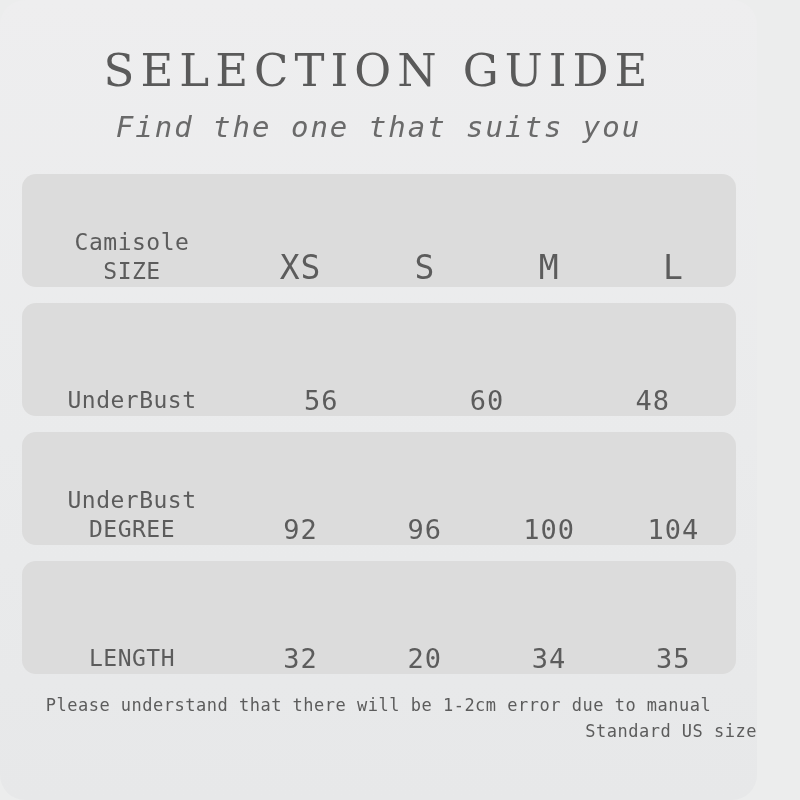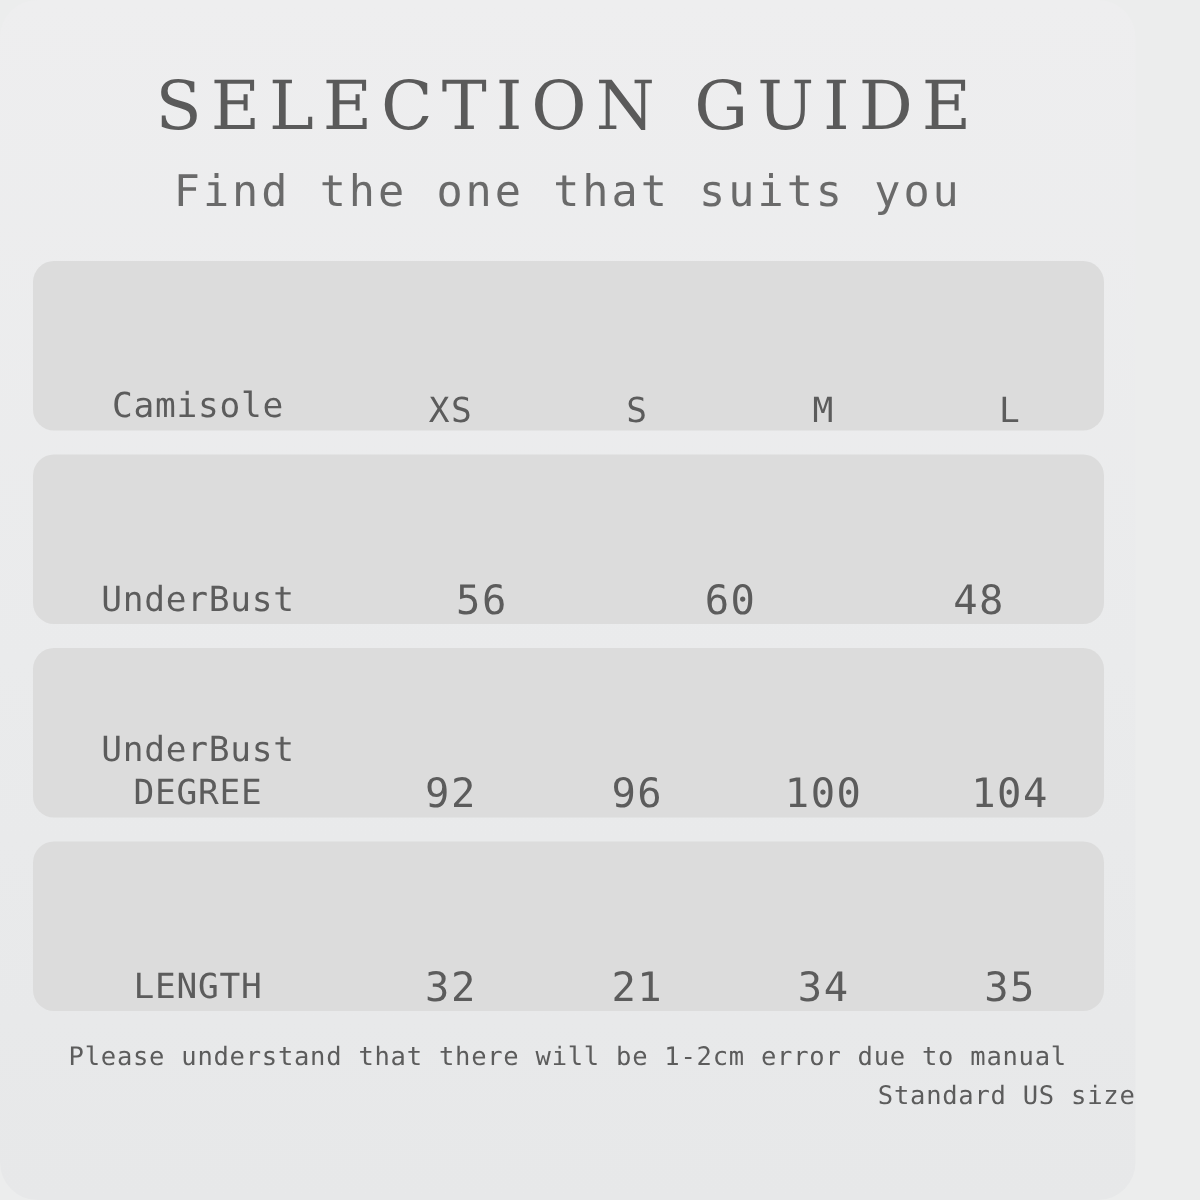--- a/index.html
+++ b/index.html
@@ -35,20 +35,21 @@
     line-height: 1.1;
     margin: 0;
   }
   .subtitle {
     font-family: "DejaVu Sans Mono", monospace;
     font-size: 29px;
     letter-spacing: 2px;
     color: #6a6a6a;
     margin: 14px 0 0 0;
     font-weight: 400;
+    font-style: italic;
   }
   .table {
     margin: 30px auto 0 auto;
     width: 714px;
   }
   .row {
     background: #dcdcdc;
     border-radius: 14px;
     height: 113px;
     display: flex;
@@ -67,21 +68,21 @@
     letter-spacing: 0.5px;
     padding-left: 4px;
     box-sizing: border-box;
   }
   .cell.val {
     flex: 1 1 0;
     font-size: 27px;
     letter-spacing: 1px;
   }
   .row.head .cell.val {
-    font-size: 23px;
+    font-size: 33px;
   }
   .footer {
     text-align: center;
     margin-top: 18px;
     font-size: 17px;
     letter-spacing: 0.5px;
     color: #5c5c5c;
     line-height: 1.55;
   }
   .footer .line2 {
@@ -97,20 +98,21 @@
   <div class="header">
     <h1 class="title">SELECTION GUIDE</h1>
     <p class="subtitle">Find the one that suits you</p>
   </div>
 
   <div class="table">
 
     <div class="row head">
       <div class="cell label">
         <div>Camisole</div>
+        <div>SIZE</div>
       </div>
       <div class="cell val">XS</div>
       <div class="cell val">S</div>
       <div class="cell val">M</div>
       <div class="cell val">L</div>
     </div>
 
     <div class="row">
       <div class="cell label">
         <div>UnderBust</div>
@@ -129,21 +131,21 @@
       <div class="cell val">96</div>
       <div class="cell val">100</div>
       <div class="cell val">104</div>
     </div>
 
     <div class="row">
       <div class="cell label">
         <div>LENGTH</div>
       </div>
       <div class="cell val">32</div>
-      <div class="cell val">21</div>
+      <div class="cell val">20</div>
       <div class="cell val">34</div>
       <div class="cell val">35</div>
     </div>
 
   </div>
 
   <div class="footer">
     <span>Please understand that there will be 1-2cm error due to manual</span>
     <span class="line2">Standard US size</span>
   </div>

